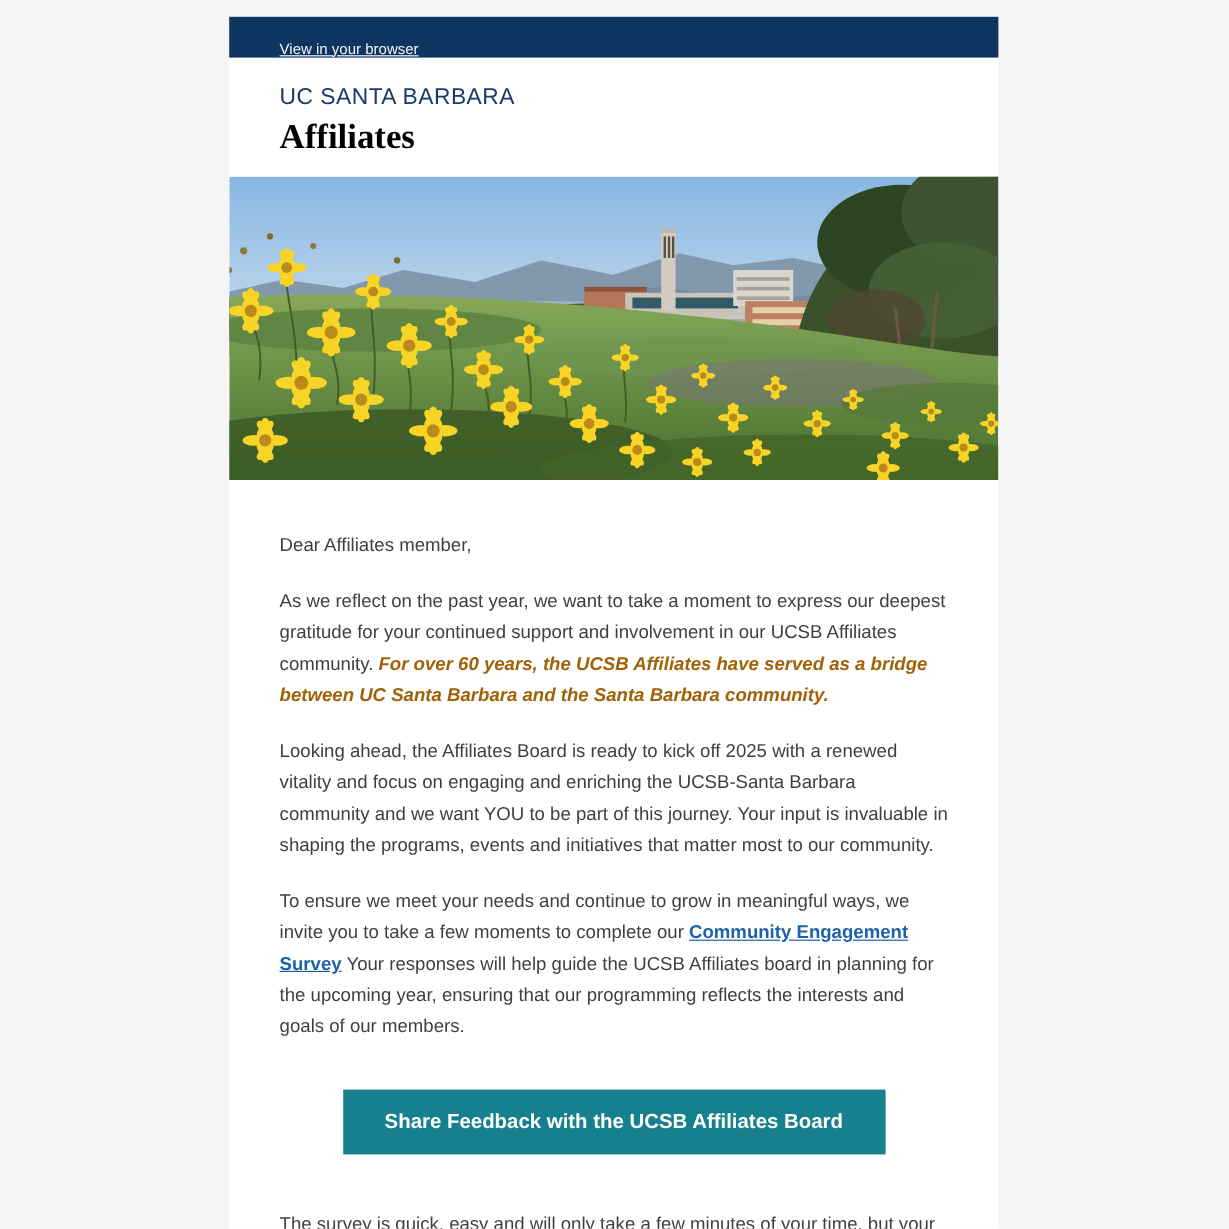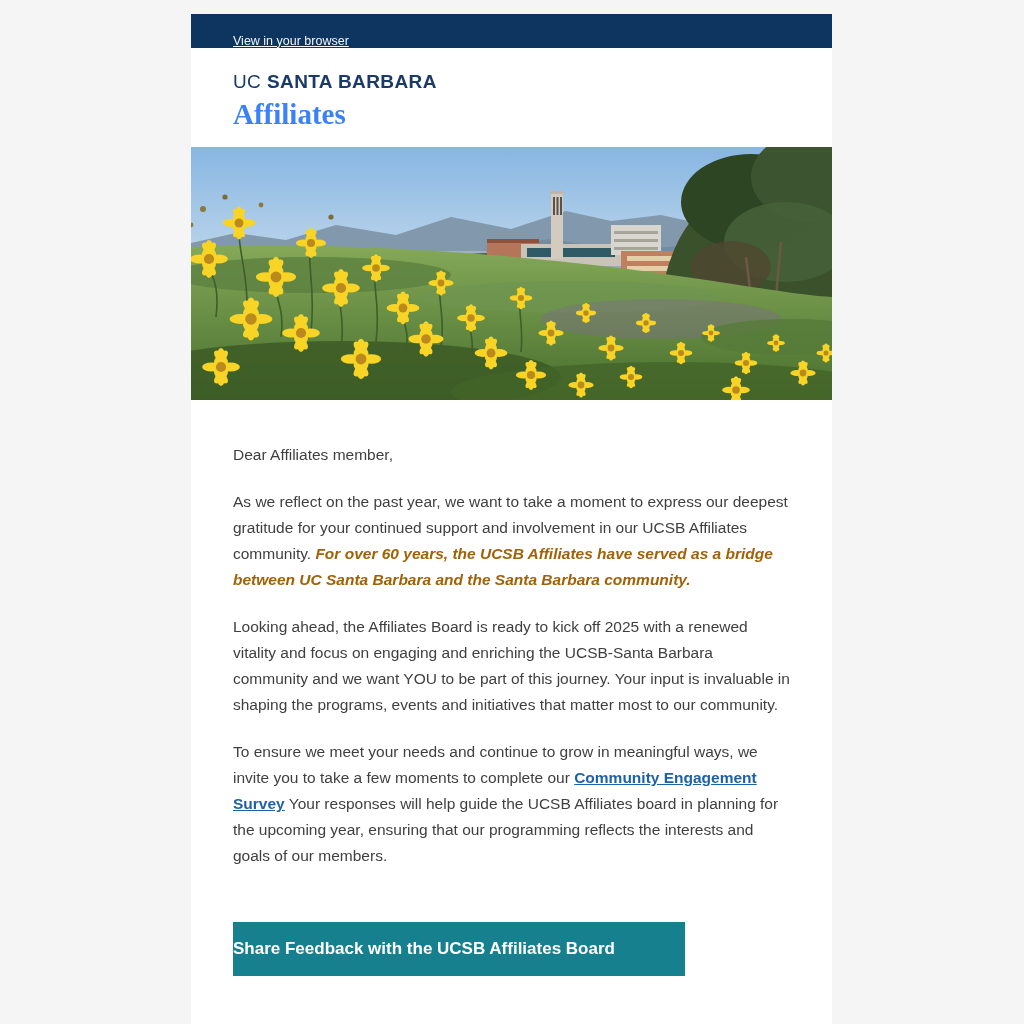--- a/index.html
+++ b/index.html
@@ -19,40 +19,40 @@
     display:flex;align-items:center;
     padding-left:42px;box-sizing:border-box;
   }
   .topbar-link{
     color:#f2f5f9;font-size:12.5px;text-decoration:underline;cursor:pointer;margin-top:19px;
   }
   
   .header{padding:22px 42px 16px;}
   .wordmark{font-size:19px;letter-spacing:.4px;color:#1b3a6a;line-height:23px;}
   .wordmark .uc{font-weight:normal;}
-  .wordmark .campus{font-weight:bold;}
+  .wordmark .campus{font-weight:normal;}
   .affiliates{
     font-family:"Liberation Serif", serif;
-    font-size:29px;font-weight:600;color:#3b82f6;
+    font-size:29px;font-weight:600;color:#000000;
     margin-top:5px;line-height:33px;
   }
   
   .hero{width:641px;height:253px;overflow:hidden;line-height:0;}
   
   .content{
     padding:42px 42px 0;
     color:#3f3f3f;font-size:15.5px;line-height:26px;
   }
   .content p{margin:0 0 21px;}
   p.greeting{}
   .bold{font-weight:bold;color:#a16207;font-style:italic;}
   .inline-link{
     color:#1d61a8;font-weight:bold;text-decoration:underline;cursor:pointer;
   }
-  .cta-wrap{text-align:left;margin:53px 0 46px;}
+  .cta-wrap{text-align:center;margin:39px 0 46px;}
   .cta{
     display:inline-block;width:452px;line-height:54px;
     background:#17808f;color:#ffffff;
     font-size:17px;font-weight:bold;text-decoration:none;cursor:pointer;
   }
 </style>
 </head>
 <body>
 
 <div class="page">

